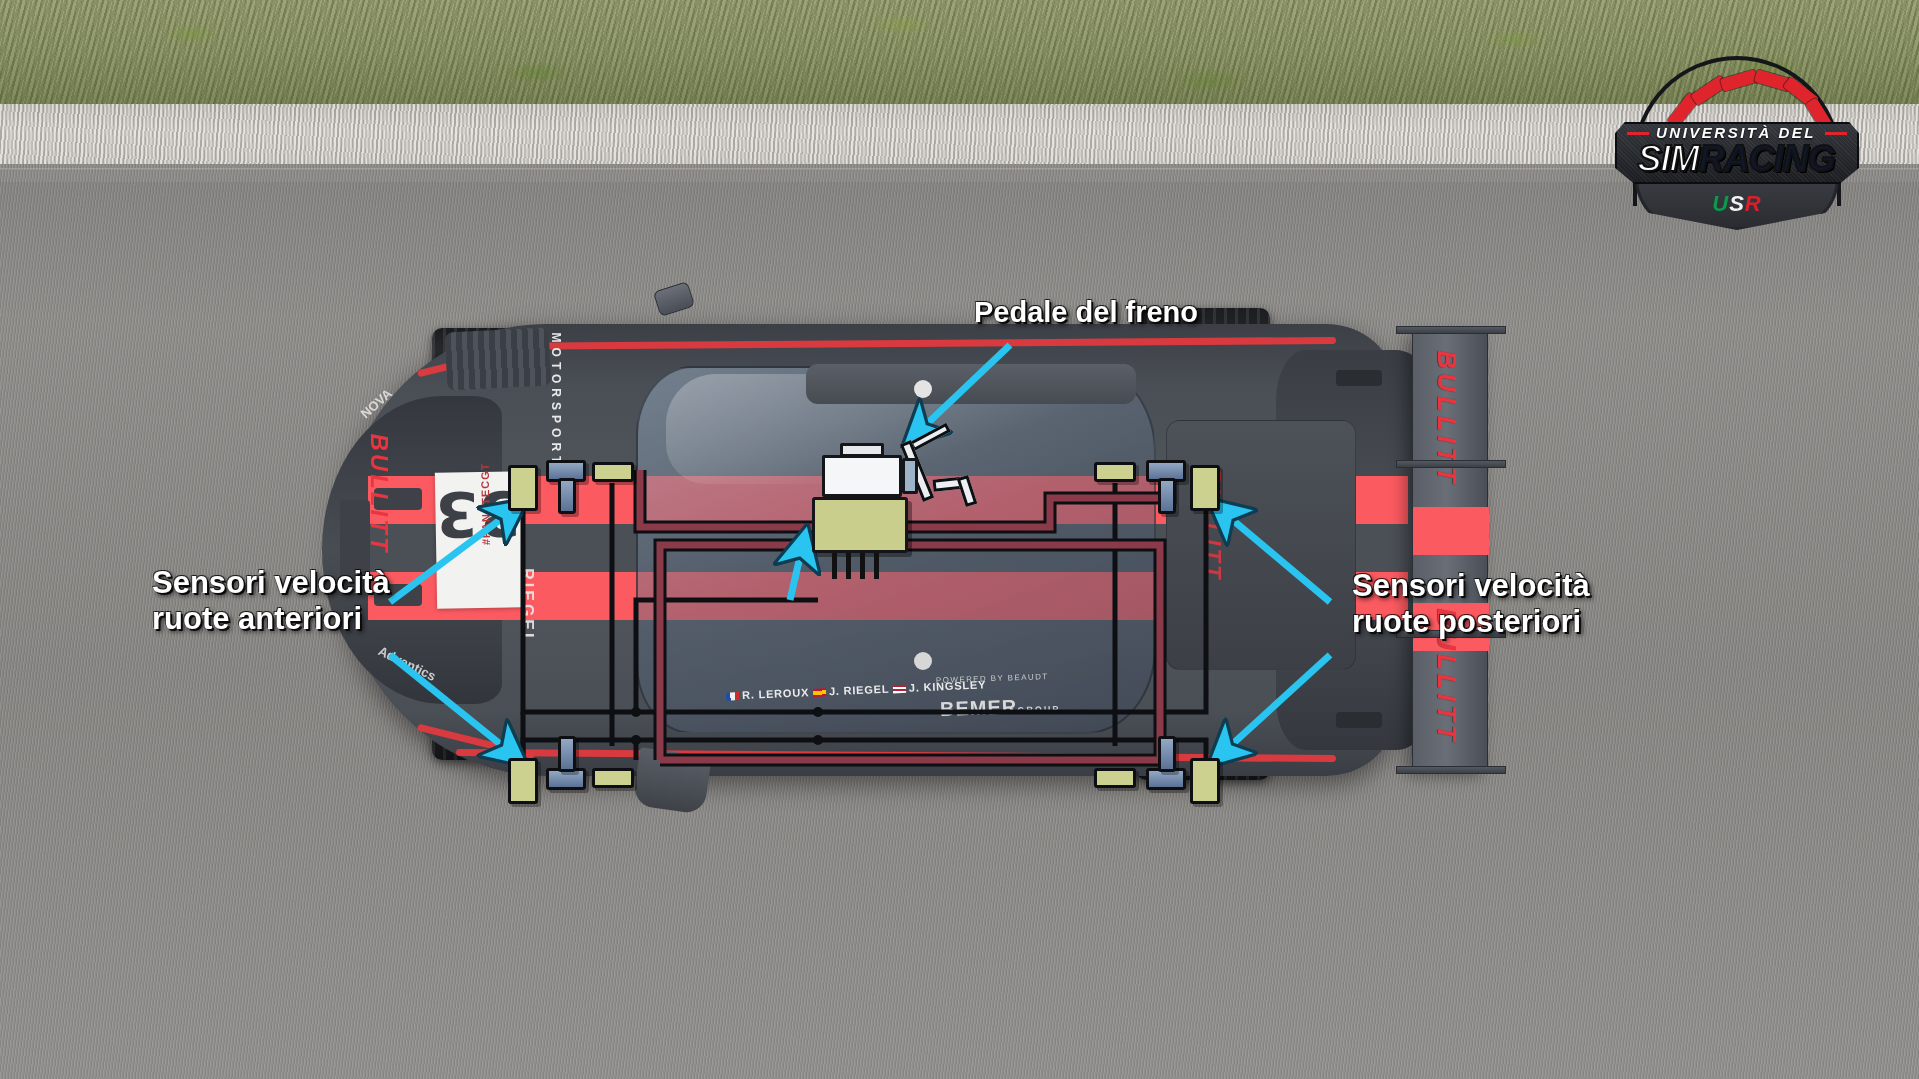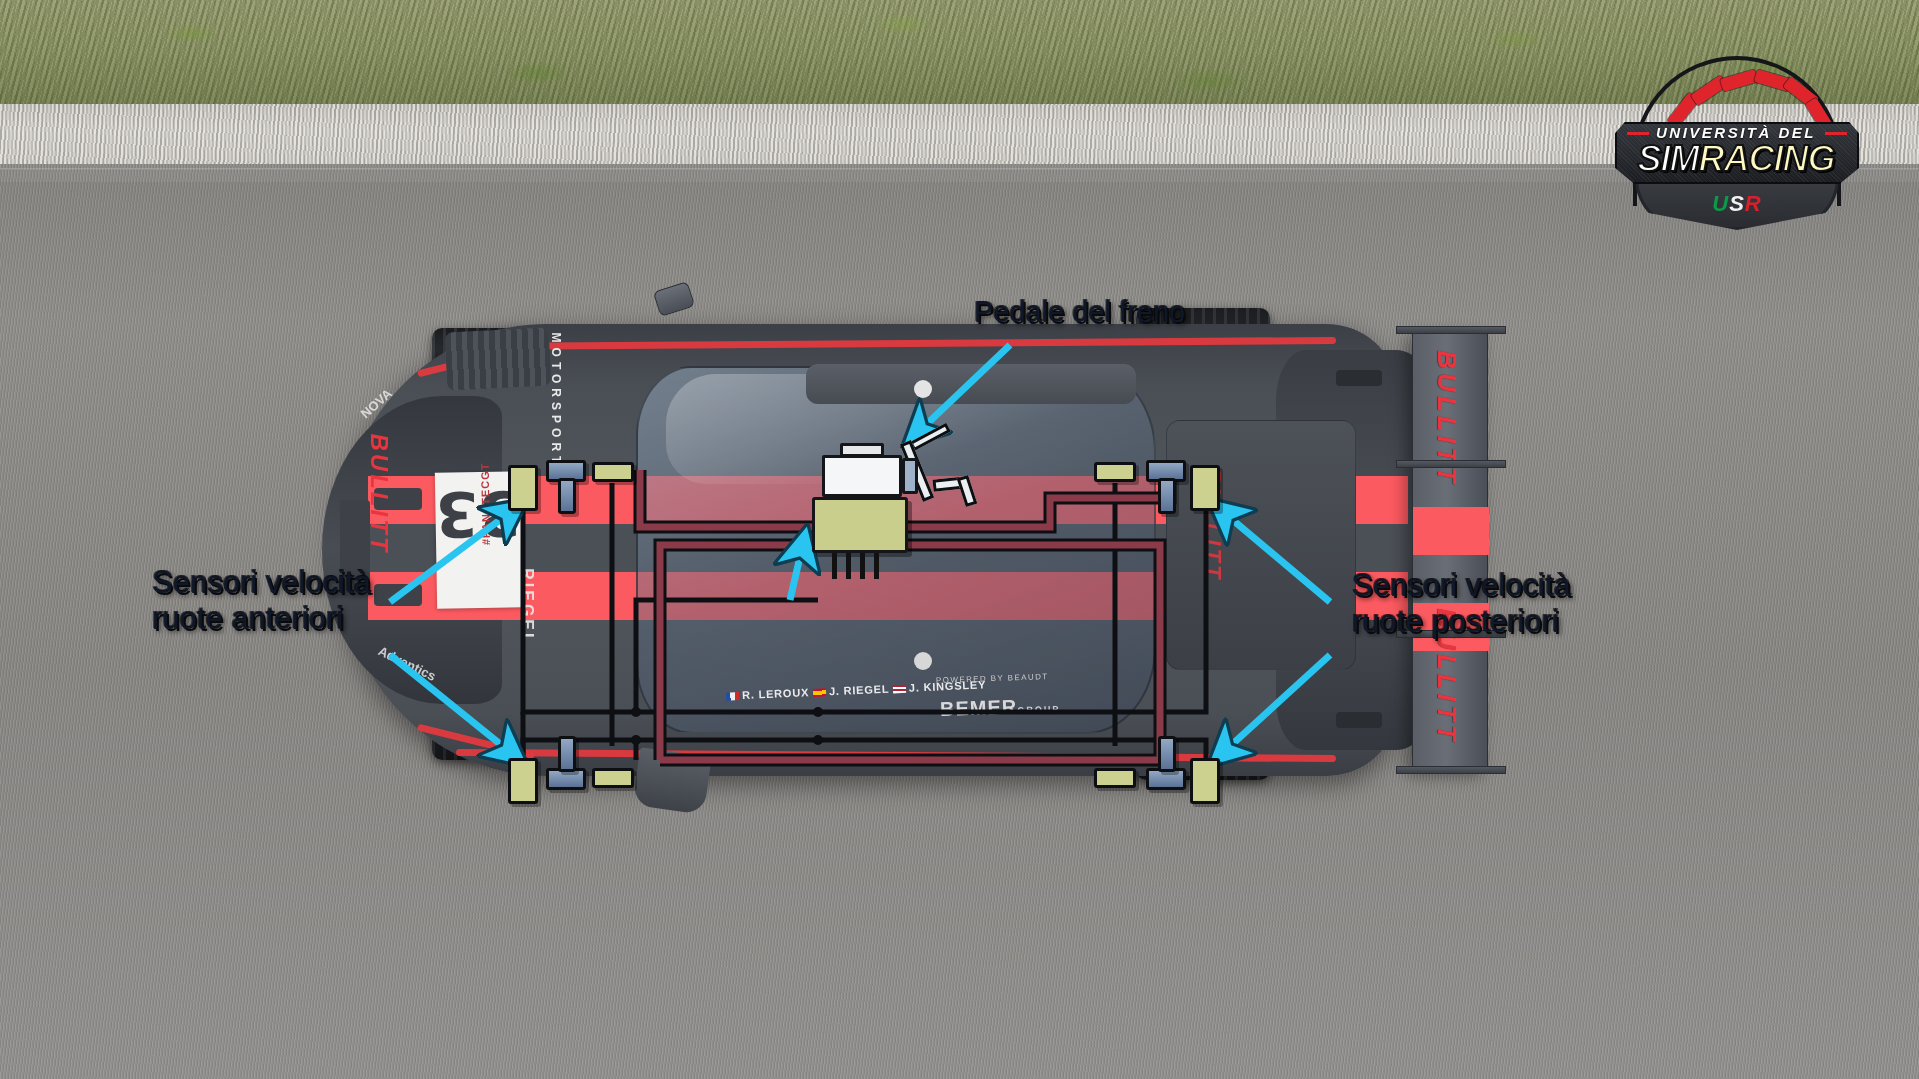--- a/index.html
+++ b/index.html
@@ -72,21 +72,21 @@
     text-shadow:0 1px 2px #000;
   }
   #logo .dash{ position:absolute; top:80px; width:22px; height:3px; background:#e0242c; }
   #logo .dash.l{ left:14px; } #logo .dash.r{ right:14px; }
   #logo .simracing{
     position:absolute; left:0; top:88px; width:246px; text-align:center;
     font-size:36px; font-weight:bold; font-style:italic; letter-spacing:-1px;
     line-height:38px;
   }
   #logo .sim{ color:#ffffff; -webkit-text-stroke:2px #111; text-shadow:2px 2px 0 #000; }
-  #logo .racing{ color:#fef9c3; -webkit-text-stroke:2px #111; text-shadow:2px 2px 0 #000; }
+  #logo .racing{ color:#0f172a; -webkit-text-stroke:2px #111; text-shadow:2px 2px 0 #000; }
   #logo .base{
     position:absolute; left:22px; top:126px; width:204px; height:52px;
     border:3px solid #22252a; border-top:none;
     border-radius:0 0 102px 102px;
     background:linear-gradient(#3a3d43, #2a2c31);
     clip-path:polygon(0 0,100% 0,100% 62%,50% 100%,0 62%);
   }
   #logo .usr{
     position:absolute; left:0; top:139px; width:248px; text-align:center;
     font-size:22px; font-weight:bold; font-style:italic; letter-spacing:1px;
@@ -277,21 +277,21 @@
     position:absolute; left:600px; top:374px; font-size:8px; color:#c9c9c9;
     letter-spacing:1.4px; transform:rotate(-2deg);
   }
   .badge-dot{ position:absolute; border-radius:50%; }
 
   
   #overlay{ position:absolute; left:0; top:0; width:1919px; height:1079px; pointer-events:none; }
 
   
   .lbl{
-    position:absolute; color:#0f172a; font-weight:normal;
+    position:absolute; color:#ffffff; font-weight:bold;
     text-shadow:2px 2px 0 #0a0a0a, 3px 3px 5px rgba(0,0,0,.75),
                 -1px -1px 0 rgba(0,0,0,.6), 1px -1px 0 rgba(0,0,0,.6);
     line-height:1.16; white-space:pre-line;
   }
   #lbl-front{ left:152px; top:565px; font-size:31px; }
   #lbl-rear { left:1352px; top:568px; font-size:31px; }
   #lbl-pedal{ left:974px; top:296px; font-size:29px; }
   #lbl-reg  { left:644px; top:640px; font-size:25px; }
 
   

